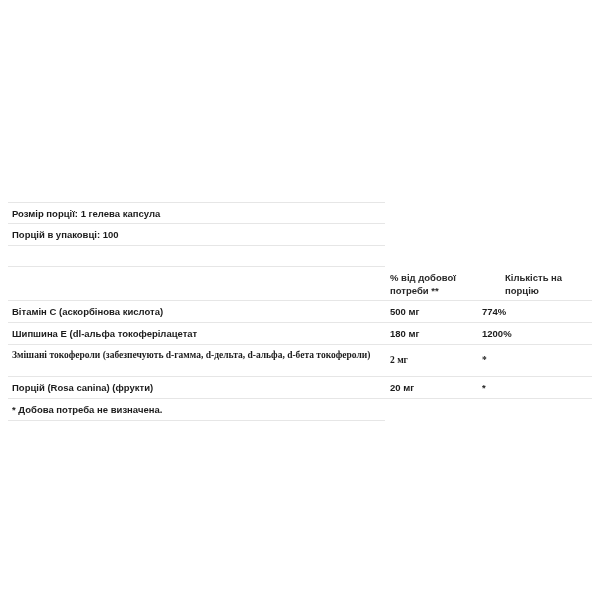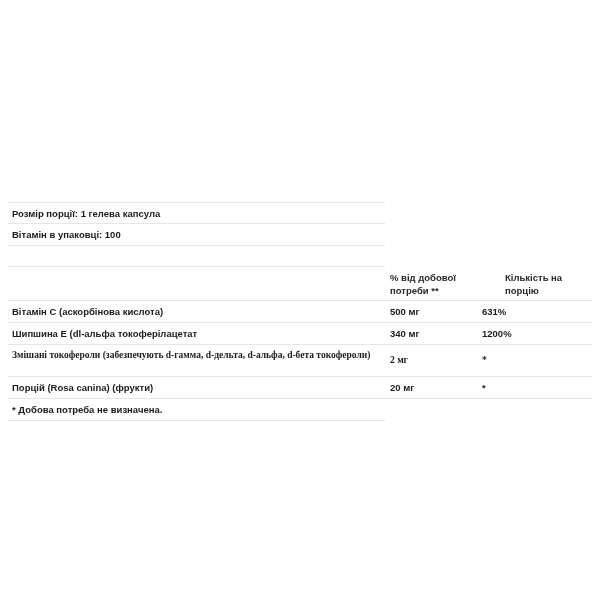--- a/index.html
+++ b/index.html
@@ -48,36 +48,36 @@
     .header .c2, .header .c3 { font-weight: bold; color: #2a2a2a; }
   </style>
 </head>
 <body>
 
 <div class="facts">
   <div class="row narrow h21 top-border">
     <div class="cell c1">Розмір порції: 1 гелева капсула</div>
   </div>
   <div class="row narrow h21">
-    <div class="cell c1">Вітамін в упаковці: 100</div>
+    <div class="cell c1">Порцій в упаковці: 100</div>
   </div>
   <div class="row blank"></div>
   <div class="row header">
     <div class="cell c1"></div>
     <div class="cell c3">% від добової потреби **</div>
     <div class="cell c2">Кількість на порцію</div>
   </div>
   <div class="row h21">
     <div class="cell c1">Вітамін С (аскорбінова кислота)</div>
     <div class="cell c2">500 мг</div>
-    <div class="cell c3">631%</div>
+    <div class="cell c3">774%</div>
   </div>
   <div class="row h21">
     <div class="cell c1">Шипшина Е (dl-альфа токоферілацетат</div>
-    <div class="cell c2">340 мг</div>
+    <div class="cell c2">180 мг</div>
     <div class="cell c3">1200%</div>
   </div>
   <div class="row tall">
     <div class="cell c1">Змішані токофероли (забезпечують d-гамма, d-дельта, d-альфа, d-бета токофероли)</div>
     <div class="cell c2">2 мг</div>
     <div class="cell c3">*</div>
   </div>
   <div class="row h21">
     <div class="cell c1">Порцій (Rosa canina) (фрукти)</div>
     <div class="cell c2">20 мг</div>

